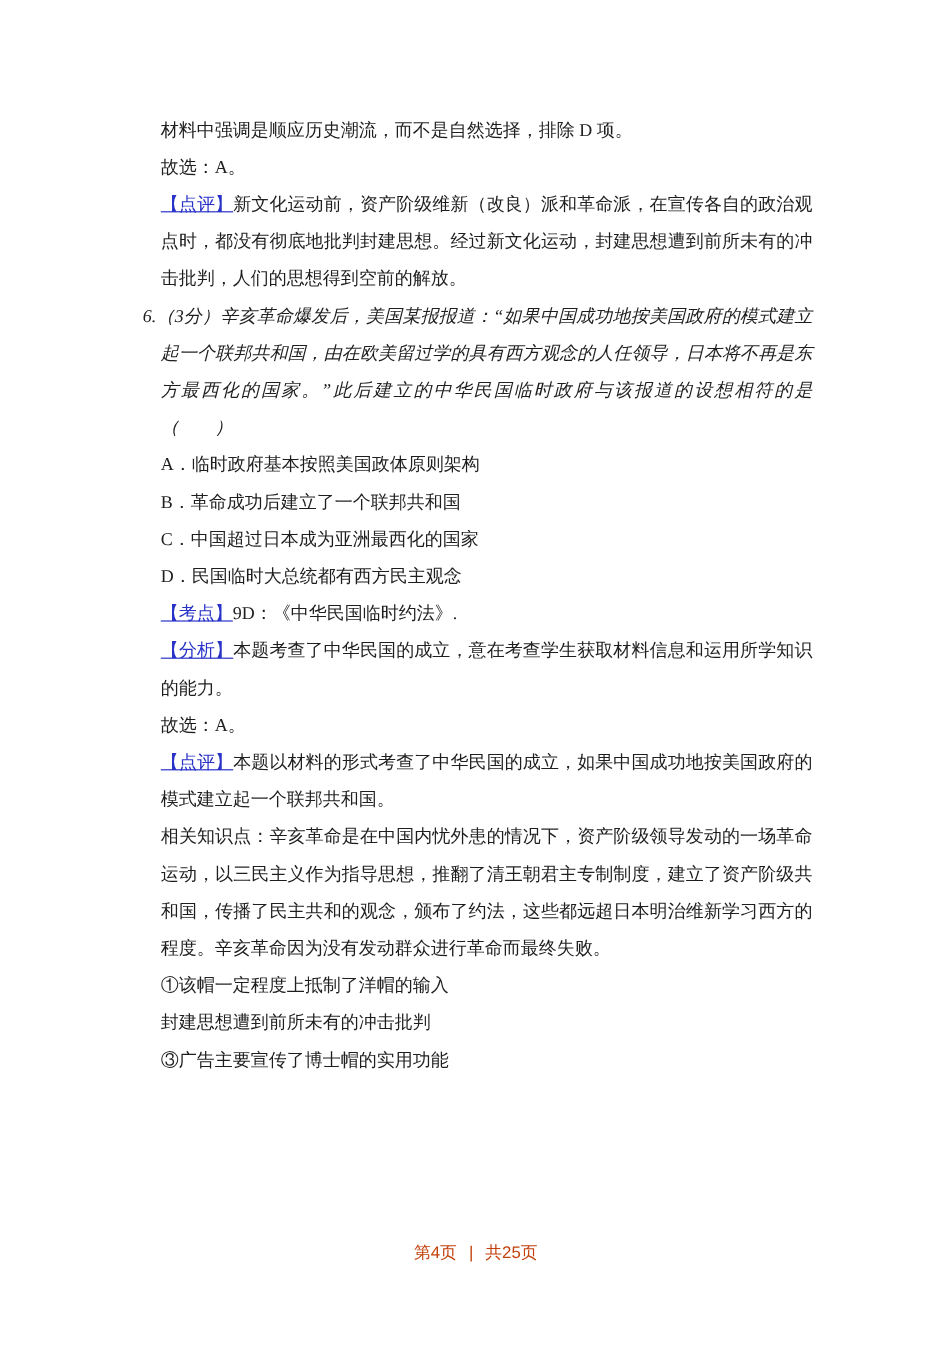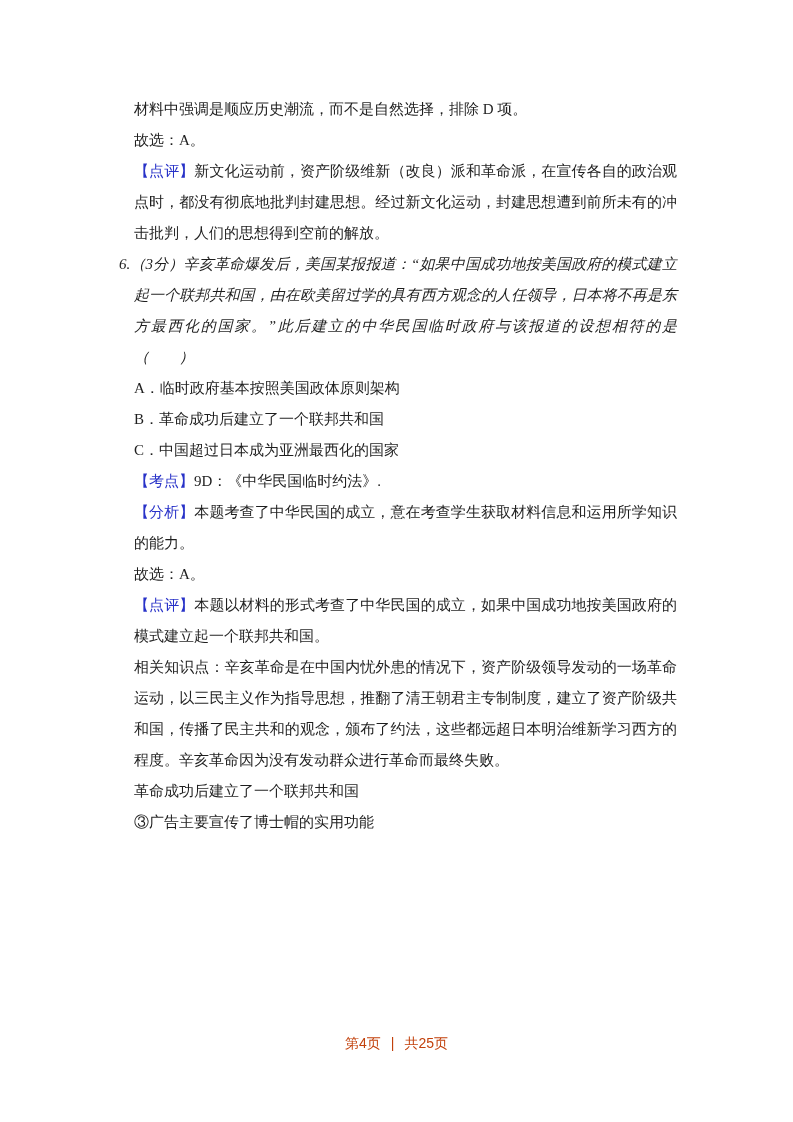--- a/index.html
+++ b/index.html
@@ -30,20 +30,21 @@
     margin: 0;
     padding: 0;
   }
   
   .content p.q {
     text-indent: -15px;
     font-style: italic;
   }
   .label {
     color: #2832c8;
+    text-decoration: underline;
   }
   .footer {
     position: absolute;
     left: 0;
     right: 0;
     top: 1032px;
     text-align: center;
     font-family: "Liberation Sans", "DejaVu Sans", sans-serif;
     font-size: 14px;
     line-height: 22px;
@@ -61,32 +62,34 @@
 
     <p><span>故选：A。</span></p>
 
     <p><span class="label">【点评】</span><span>新文化运动前，资产阶级维新（改良）派和革命派，在宣传各自的政治观点时，都没有彻底地批判封建思想。经过新文化运动，封建思想遭到前所未有的冲击批判，人们的思想得到空前的解放。</span></p>
 
     <p class="q"><span>6.</span><span>（3分）</span><span>辛亥革命爆发后，美国某报报道：“如果中国成功地按美国政府的模式建立起一个联邦共和国，由在欧美留过学的具有西方观念的人任领导，日本将不再是东方最西化的国家。”此后建立的中华民国临时政府与该报道的设想相符的是（　　）</span></p>
 
     <p><span>A．临时政府基本按照美国政体原则架构</span></p>
     <p><span>B．革命成功后建立了一个联邦共和国</span></p>
     <p><span>C．中国超过日本成为亚洲最西化的国家</span></p>
+    <p><span>D．民国临时大总统都有西方民主观念</span></p>
 
     <p><span class="label">【考点】</span><span>9D：《中华民国临时约法》.</span></p>
 
     <p><span class="label">【分析】</span><span>本题考查了中华民国的成立，意在考查学生获取材料信息和运用所学知识的能力。</span></p>
 
 
     <p><span>故选：A。</span></p>
 
     <p><span class="label">【点评】</span><span>本题以材料的形式考查了中华民国的成立，如果中国成功地按美国政府的模式建立起一个联邦共和国。</span></p>
 
     <p><span>相关知识点：辛亥革命是在中国内忧外患的情况下，资产阶级领导发动的一场革命运动，以三民主义作为指导思想，推翻了清王朝君主专制制度，建立了资产阶级共和国，传播了民主共和的观念，颁布了约法，这些都远超日本明治维新学习西方的程度。辛亥革命因为没有发动群众进行革命而最终失败。</span></p>
 
 
-    <p><span>革命成功后建立了一个联邦共和国</span></p>
+    <p><span>①该帽一定程度上抵制了洋帽的输入</span></p>
+    <p><span>封建思想遭到前所未有的冲击批判</span></p>
     <p><span>③广告主要宣传了博士帽的实用功能</span></p>
 
   </div>
 
   <div class="footer"><span>第4页</span><span>|</span><span>共25页</span></div>
 </div>
 
 </body></html>

